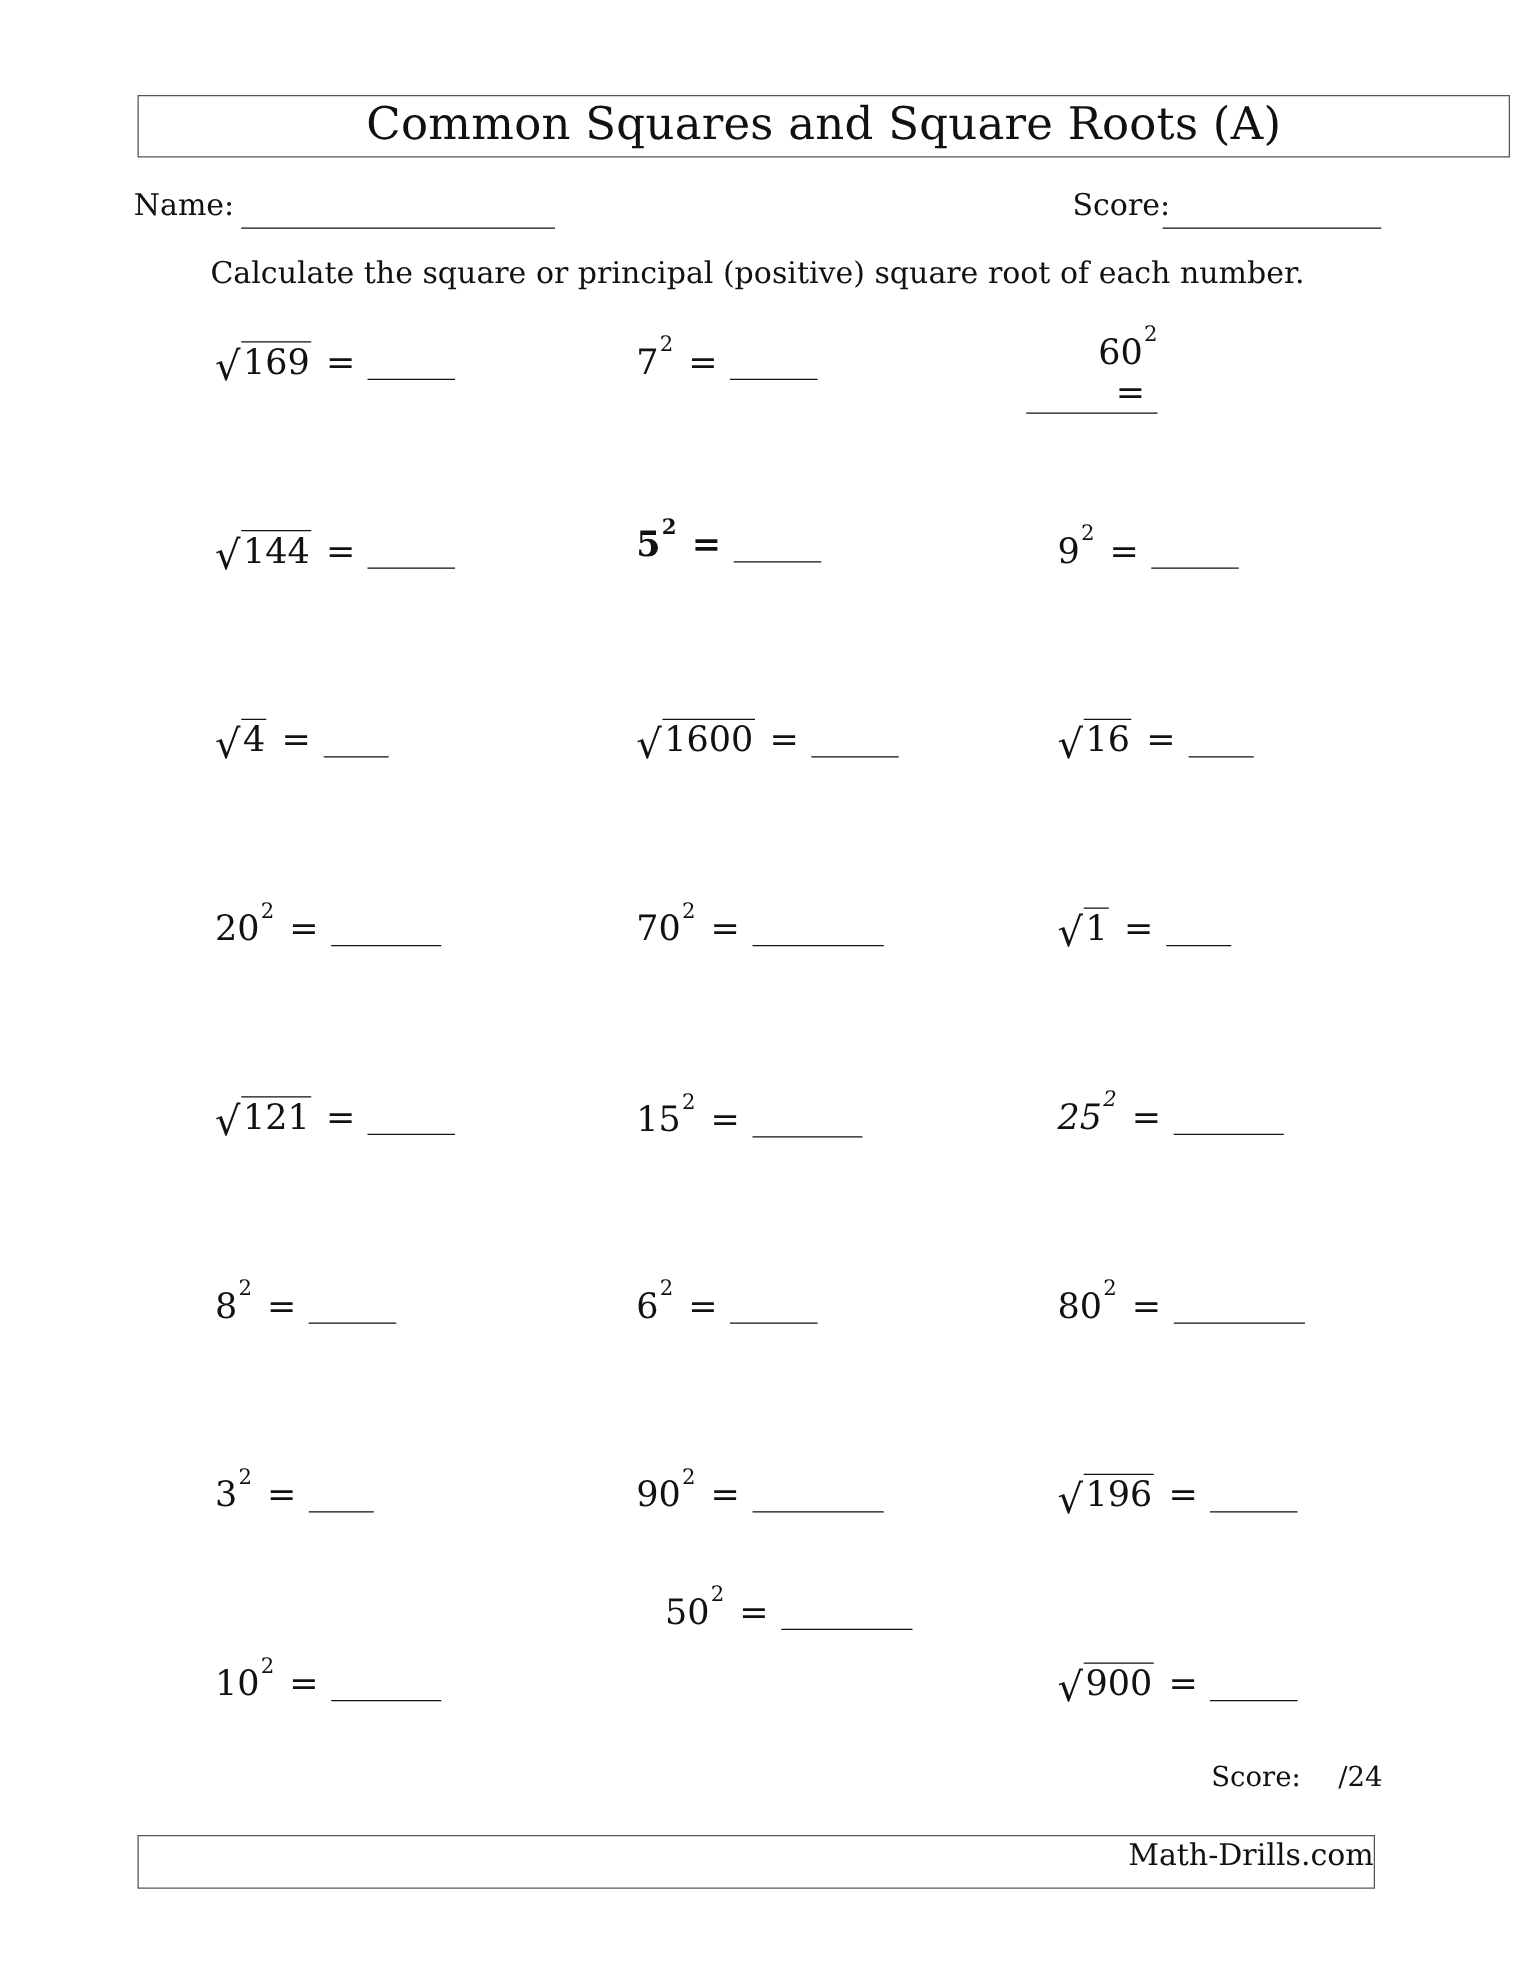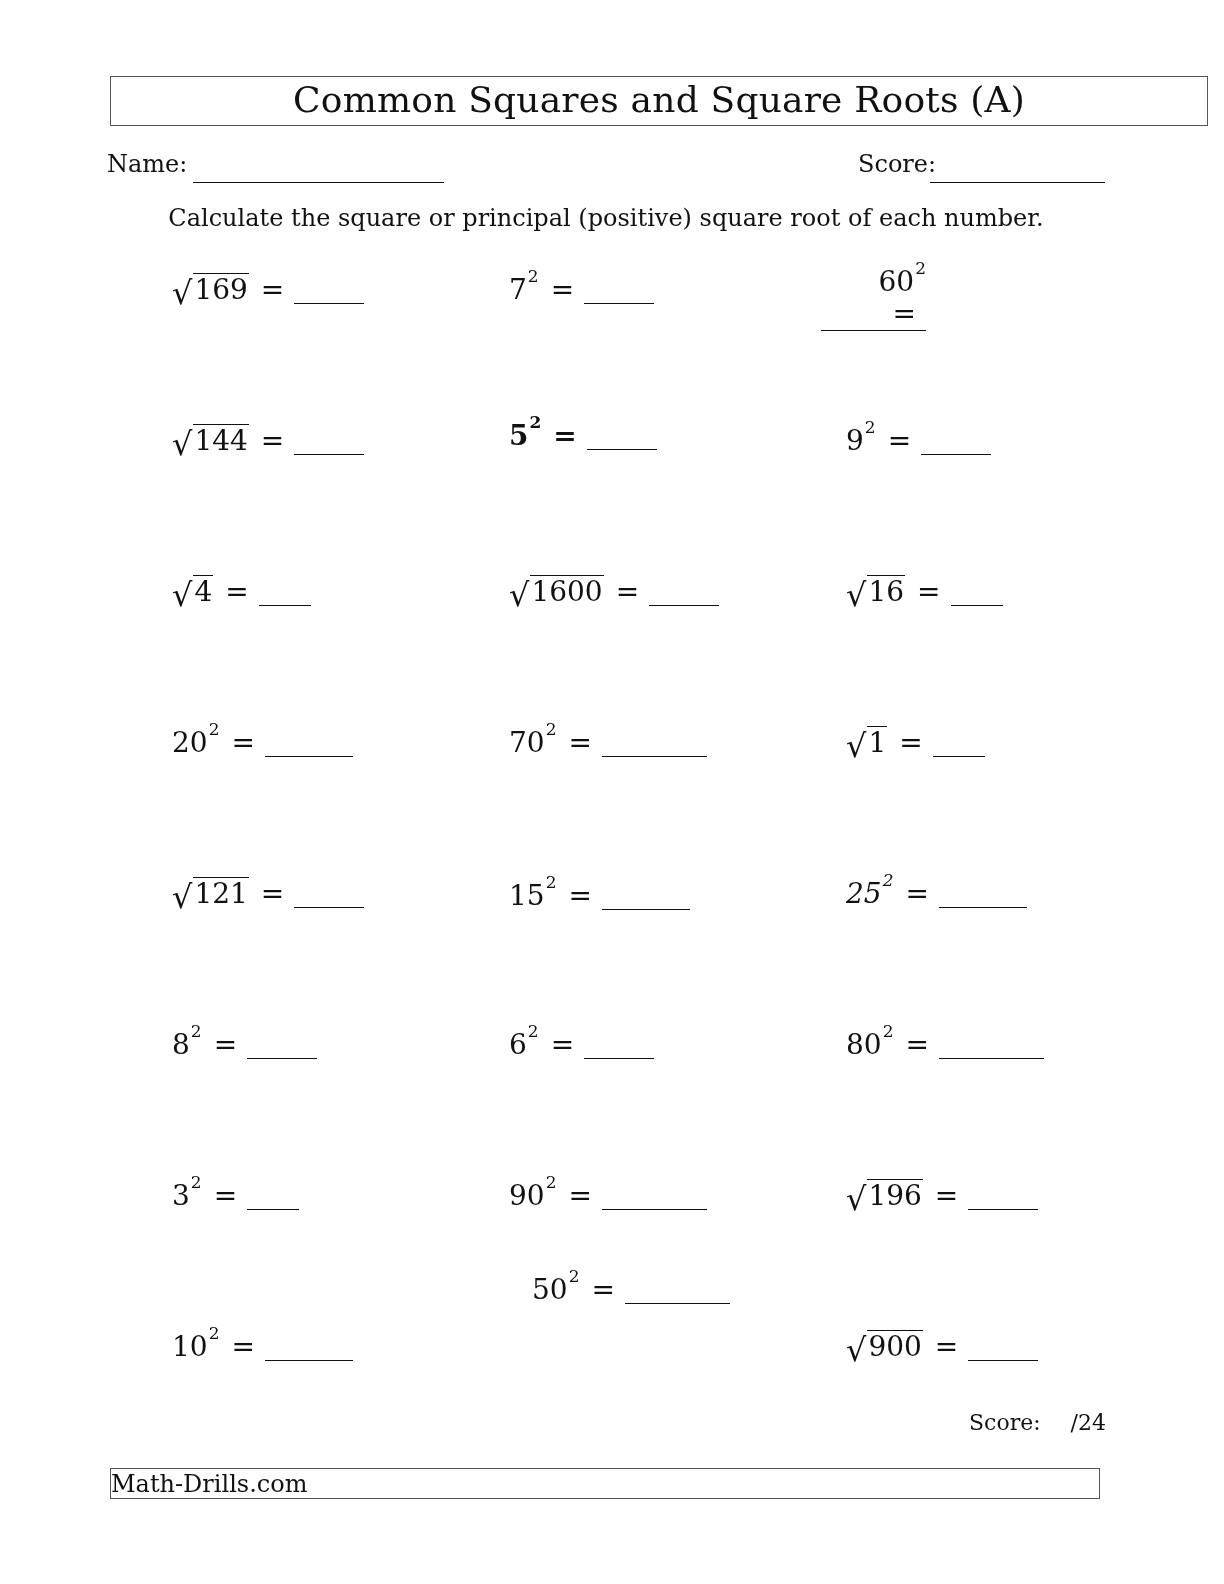--- a/index.html
+++ b/index.html
@@ -12,21 +12,21 @@
   .problem { position:absolute; font-size:28px; white-space:nowrap; height:40px; display:flex; align-items:flex-end; }
   .sqrt { display:inline-flex; align-items:flex-end; }
   .radical { font-size:32px; line-height:32px; margin-right:1px; transform:translateY(3px); }
   .radicand { border-top:1.5px solid #111; padding:0 1px; line-height:32px; }
   .base { line-height:32px; }
   .exp { font-size:17px; vertical-align:top; position:relative; top:-14px; margin-left:1px; }
   .eq { margin:0 10px 0 12px; line-height:32px; }
   .blank { display:inline-block; border-bottom:1.5px solid #111; height:24px; margin-bottom:2px; }
   .score { position:absolute; right:118px; top:1410px; font-size:22px; }
   .score .gap { display:inline-block; width:30px; }
-  .footer-box { position:absolute; left:110px; top:1468px; width:990px; height:31px; border:1px solid #555; box-sizing:border-box; text-align:left; }
+  .footer-box { position:absolute; left:110px; top:1468px; width:990px; height:43px; border:1px solid #555; box-sizing:border-box; text-align:right;padding-left:27px; }
   .footer-box span { font-size:24px; line-height:31px; }
 </style>
 </head>
 <body>
 
 <div class="title-box">
   <span>Common Squares and Square Roots (A)</span>
 </div>
 
 <span class="label" style="left:107px; top:150px;">Name:</span>

